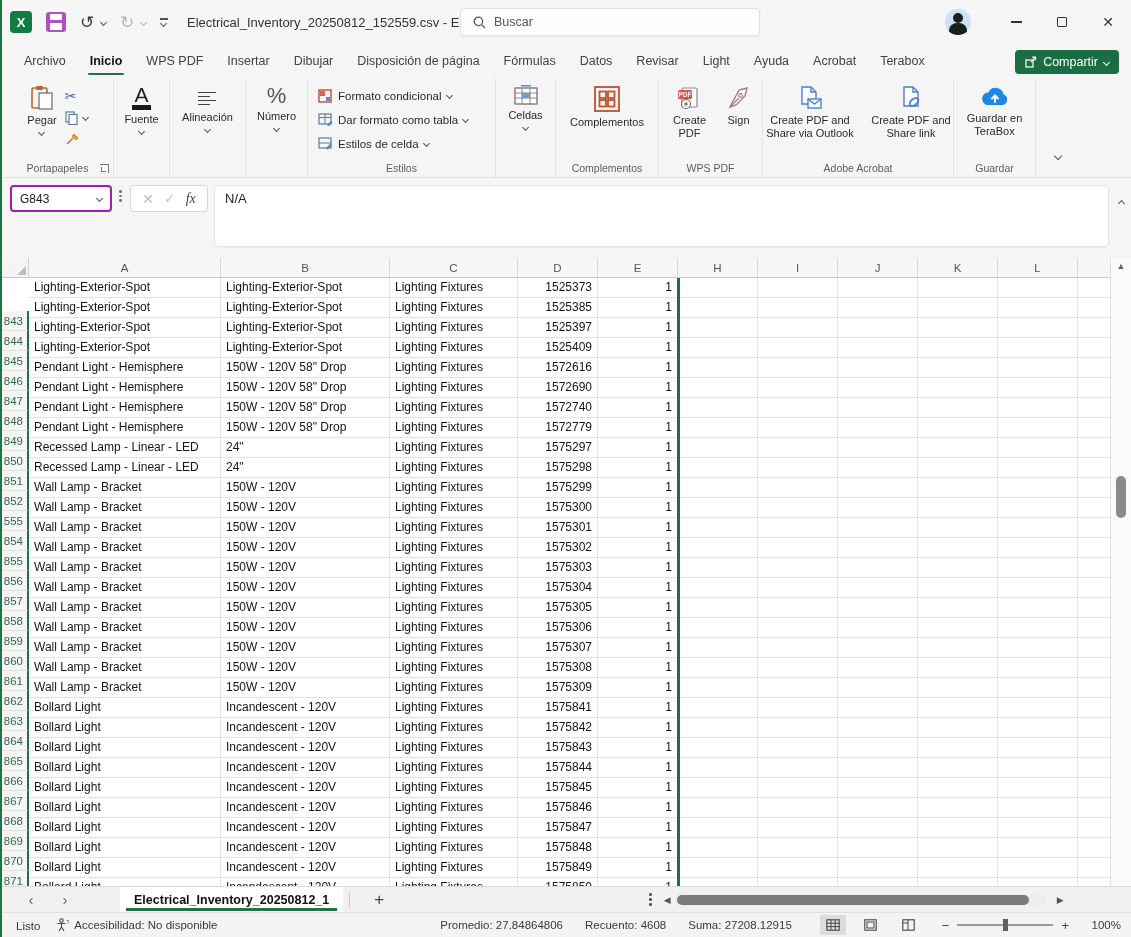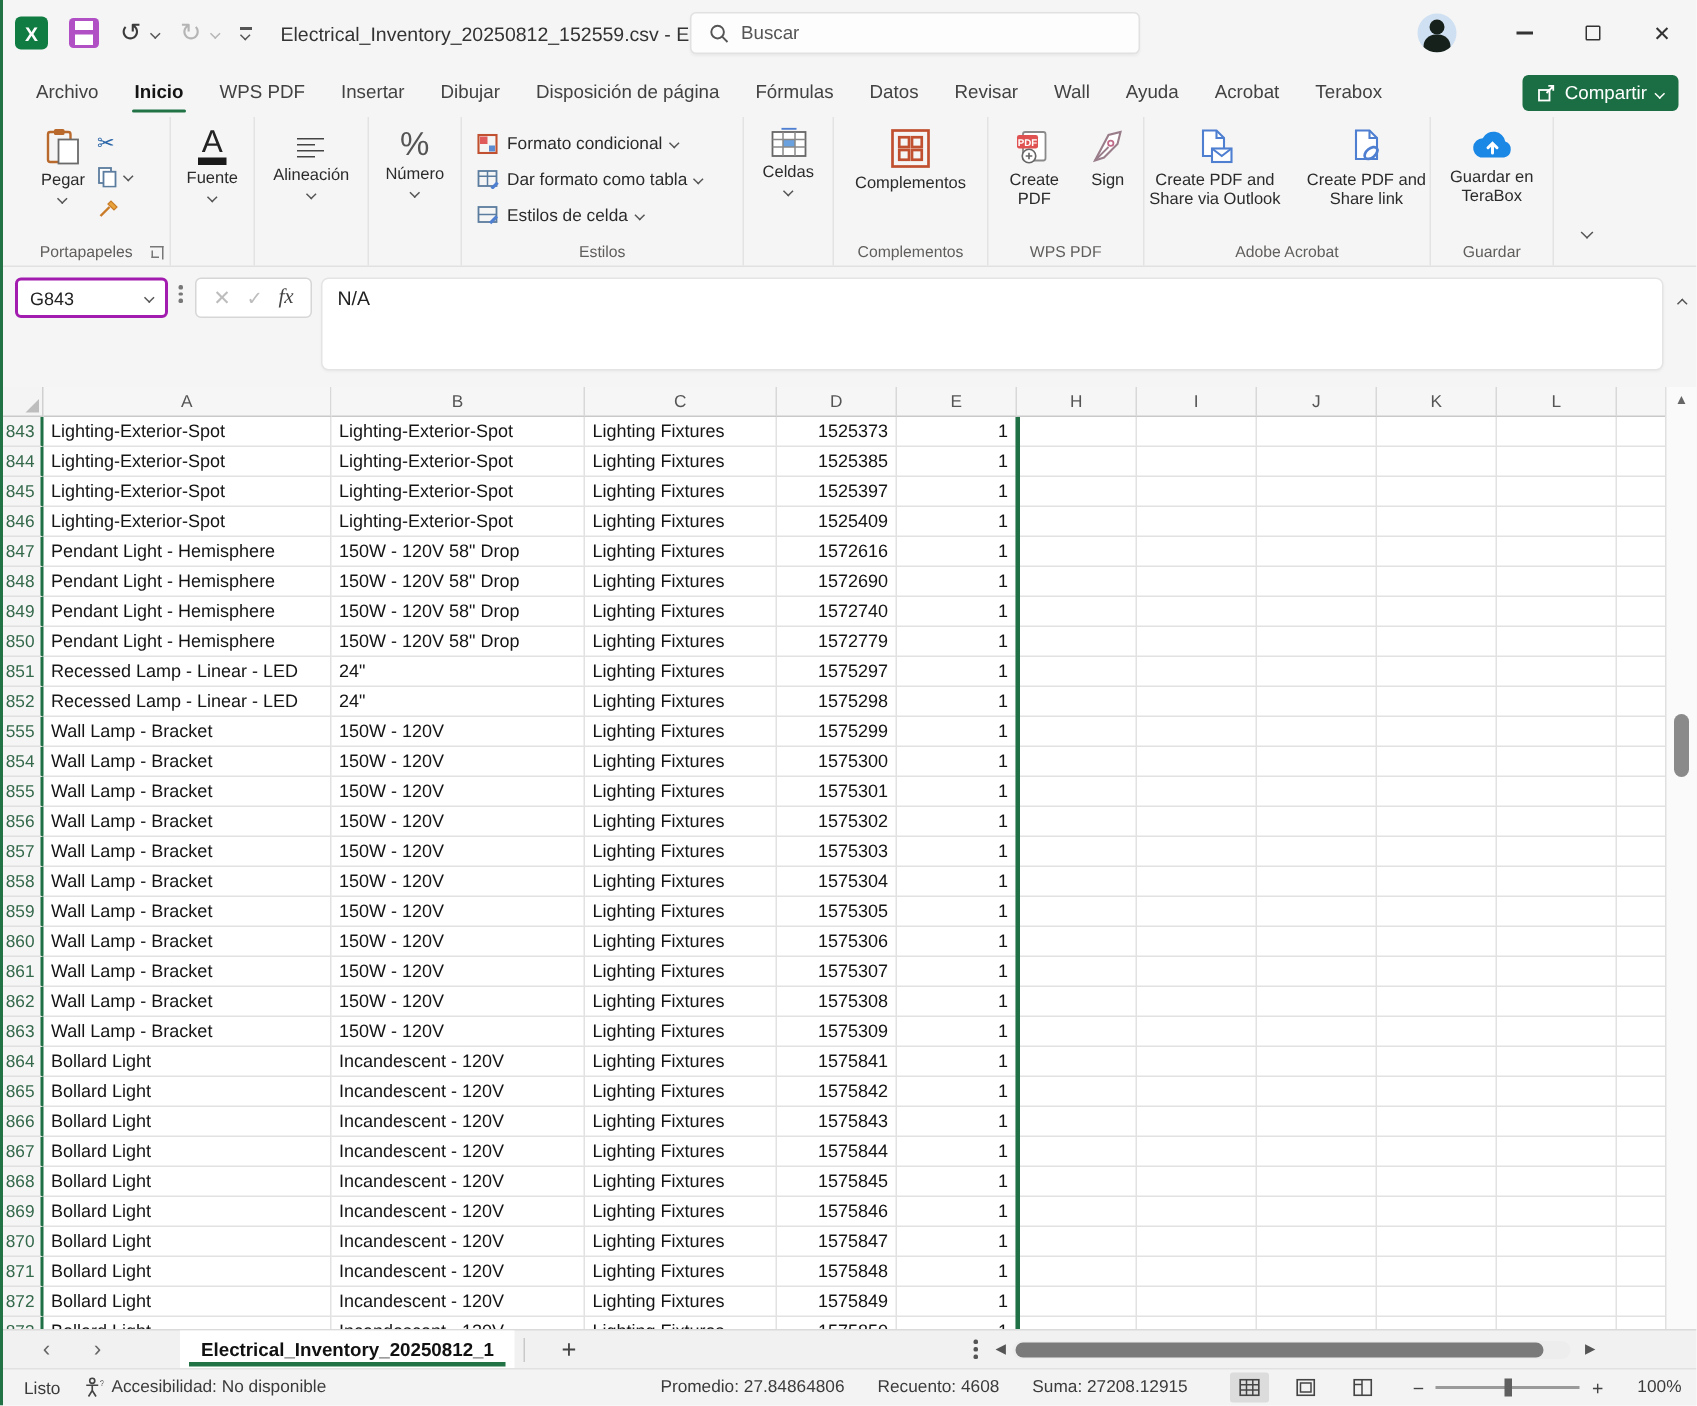--- a/index.html
+++ b/index.html
@@ -108,21 +108,21 @@
             border-bottom:1px solid #c9c9c9; position:relative; }
   .corner:after { content:""; position:absolute; right:2px; bottom:2px; width:0; height:0;
                   border-left:9px solid transparent; border-bottom:9px solid #bdbdbd; }
   .colhead { height:20px; background:#f6f6f6; border-right:1px solid #d8d8d8;
              border-bottom:1px solid #c9c9c9; font-size:11.5px; color:#555;
              display:flex; align-items:center; justify-content:center; flex:0 0 auto; }
   .grow { display:flex; height:20px; }
   .rowhead { width:27px; height:20px; background:#f5f5f5; border-right:2px solid #1f7145;
              border-bottom:1px solid #e0e0e0; font-size:11.5px; color:#33684a;
              display:flex; align-items:center; justify-content:flex-end; padding-right:4px;
-             flex:0 0 auto; }
+             flex:0 0 auto;margin-top:33px; }
   .cell { height:20px; border-right:1px solid #e2e2e2; border-bottom:1px solid #e2e2e2;
           font-size:12px; color:#141414; line-height:19px; padding:0 5px; white-space:nowrap;
           overflow:hidden; flex:0 0 auto; }
   .cell.num { text-align:right; }
   .sel-line { position:absolute; left:675px; top:20px; bottom:0; width:2.5px; background:#1f7145; z-index:5; }
 
   
   .vscroll { position:absolute; right:0; top:258px; width:21px; height:628px; background:#fafafa;
              border-left:1px solid #e0e0e0; }
   .vscroll .up { position:absolute; top:3px; left:0; right:0; text-align:center; font-size:9px; color:#666; }
@@ -206,21 +206,21 @@
   <div class="menubar">
       <div class="mtab">Archivo</div>
       <div class="mtab active">Inicio</div>
       <div class="mtab">WPS PDF</div>
       <div class="mtab">Insertar</div>
       <div class="mtab">Dibujar</div>
       <div class="mtab">Disposición de página</div>
       <div class="mtab">Fórmulas</div>
       <div class="mtab">Datos</div>
       <div class="mtab">Revisar</div>
-      <div class="mtab">Wall</div>
+      <div class="mtab">Light</div>
       <div class="mtab">Ayuda</div>
       <div class="mtab">Acrobat</div>
       <div class="mtab">Terabox</div>
     </div>
   <div class="share-btn" style="top:50px;">
     <svg width="12" height="12" viewBox="0 0 12 12">
       <rect x="1" y="4" width="7" height="7" fill="none" stroke="#fff" stroke-width="1.2"></rect>
       <path d="M6 6 L10.5 1.5 M7.2 1.2 h3.3 v3.3" fill="none" stroke="#fff" stroke-width="1.2"></path>
     </svg>
     <span>Compartir</span>

